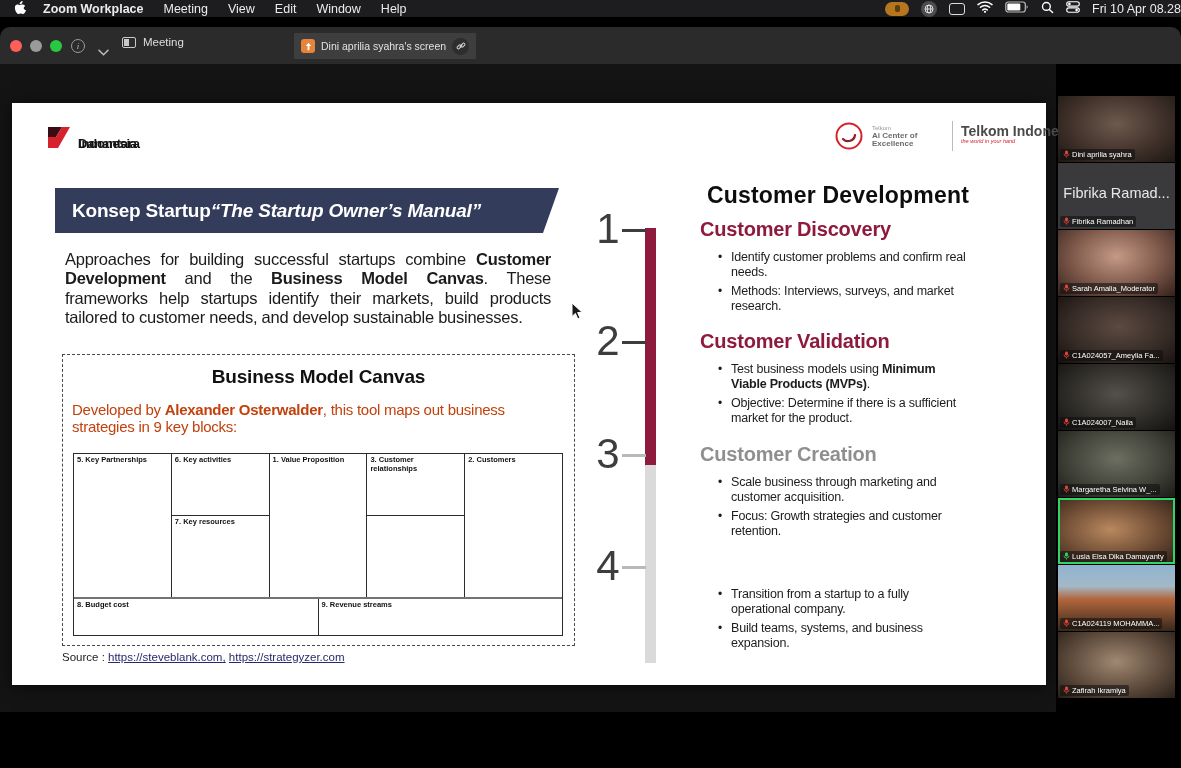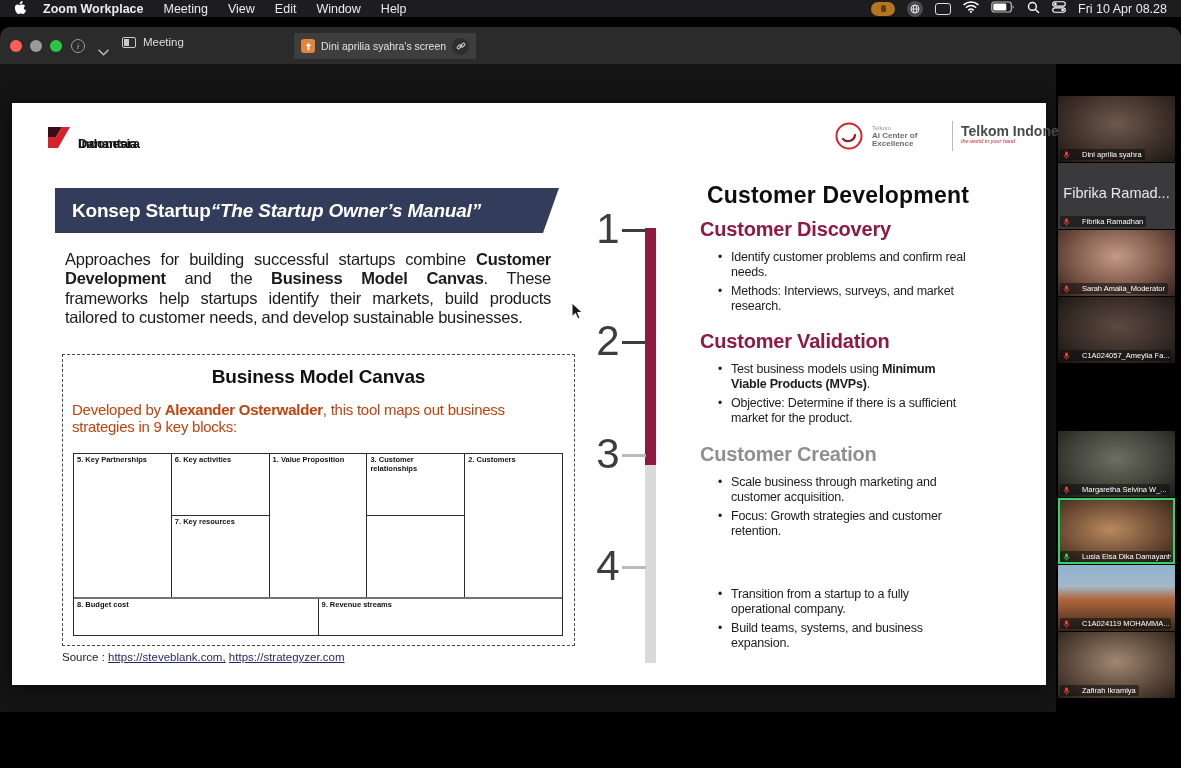--- a/index.html
+++ b/index.html
@@ -6,21 +6,21 @@
 html,body{background:#000}
 body{font-family:"Liberation Sans",sans-serif}
 #app{position:relative;width:1181px;height:768px;background:#000;overflow:hidden}
 
 
 .menubar{position:absolute;left:0;top:0;width:1181px;height:17px;background:#1d1d1f;display:flex;align-items:center;color:#ececec;font-size:12.5px;z-index:50}
 .mb-left{display:flex;align-items:center;padding-left:14px}
 .mb-apple{display:flex;margin-right:16px}
 .mb-app{font-weight:bold;margin-right:20px;white-space:nowrap}
 .mb-item{margin-right:20px;white-space:nowrap}
-.mb-right{margin-left:auto;display:flex;align-items:center;gap:12px;padding-right:14px}
+.mb-right{margin-left:auto;display:flex;align-items:center;gap:12px;}
 .rec-pill{width:24px;height:14px;border-radius:7px;background:#b5761f;display:flex;align-items:center;justify-content:center}
 .rec-pill .dotm{width:5px;height:7px;border-radius:2px;background:#5d3c0e}
 .circ-ic{width:16px;height:16px;border-radius:50%;background:#4c4c4e;display:flex;align-items:center;justify-content:center}
 .rect-ic{width:16px;height:12px;border:1.4px solid #ddd;border-radius:3px}
 .mb-clock{white-space:nowrap;font-size:12.5px}
 
 
 .titlebar{position:absolute;left:0;top:27px;width:1181px;height:37px;background:#2b2b2b;border-radius:10px 10px 0 0;z-index:40}
 .lights{position:absolute;left:10px;top:13px;display:flex;gap:8px}
 .light{width:12px;height:12px;border-radius:50%}
@@ -107,21 +107,21 @@
 .t0{background:radial-gradient(ellipse at 50% 42%,#6d5a4e 0%,#41322b 55%,#1d1712 100%)}
 .t1{background:#3a3a3c}
 .t2{background:radial-gradient(ellipse at 50% 40%,#c59a86 0%,#7c5749 55%,#33211c 100%)}
 .t3{background:radial-gradient(ellipse at 52% 45%,#5c4a41 0%,#352a25 60%,#16110e 100%)}
 .t4{background:radial-gradient(ellipse at 50% 45%,#54504a 0%,#2d2b27 60%,#131210 100%)}
 .t5{background:radial-gradient(ellipse at 50% 42%,#6e6f62 0%,#3e3f36 60%,#1b1b17 100%)}
 .t6{background:radial-gradient(ellipse at 45% 48%,#b9895f 0%,#6e4c34 55%,#2c1f16 100%)}
 .t7{background:linear-gradient(180deg,#8fb3cf 0%,#a3b9c8 32%,#b2653c 52%,#7a4a2e 74%,#37281c 100%)}
 .t8{background:radial-gradient(ellipse at 50% 45%,#a08872 0%,#5f4c3d 55%,#281f18 100%)}
 .tile.active{box-shadow:inset 0 0 0 2px #2fd566}
-.plabel{position:absolute;left:2px;bottom:2px;display:flex;align-items:center;gap:12px;background:rgba(12,12,12,.55);border-radius:2px;padding:1px 3px;font-size:7.5px;color:#fff;white-space:nowrap;max-width:111px;overflow:hidden}
+.plabel{position:absolute;left:2px;bottom:2px;display:flex;align-items:flex-start;gap:2px;background:rgba(12,12,12,.55);border-radius:2px;padding:1px 3px;font-size:7.5px;color:#fff;white-space:nowrap;max-width:111px;overflow:hidden}
 .bigname{position:absolute;left:0;top:22px;width:100%;text-align:center;font-size:14.5px;color:#e8e8e8;white-space:nowrap;overflow:hidden}
 .mic{display:flex;flex:0 0 auto}
 .mic-red{color:#e8453c}
 .mic-green{color:#2fd566}
 </style>
 </head>
 <body>
 
 <div id="app">
 
@@ -411,20 +411,32 @@
           <svg width="7" height="8" viewBox="0 0 7 8">
             <rect x="2.1" y="0.4" width="2.8" height="4.2" rx="1.4" fill="currentColor"></rect>
             <path d="M1 3.6a2.5 2.5 0 0 0 5 0" stroke="currentColor" stroke-width="0.8" fill="none"></path>
             <line x1="3.5" y1="6.2" x2="3.5" y2="7.6" stroke="currentColor" stroke-width="0.8"></line>
           </svg>
         </span>
       <span>C1A024057_Ameylia Fa...</span>
     </div>
   </div>
 
+  <div class="tile t4" style="top:364px">
+    <div class="plabel">
+      <span class="mic mic-red">
+          <svg width="7" height="8" viewBox="0 0 7 8">
+            <rect x="2.1" y="0.4" width="2.8" height="4.2" rx="1.4" fill="currentColor"></rect>
+            <path d="M1 3.6a2.5 2.5 0 0 0 5 0" stroke="currentColor" stroke-width="0.8" fill="none"></path>
+            <line x1="3.5" y1="6.2" x2="3.5" y2="7.6" stroke="currentColor" stroke-width="0.8"></line>
+          </svg>
+        </span>
+      <span>C1A024007_Naila</span>
+    </div>
+  </div>
 
   <div class="tile t5" style="top:431px">
     <div class="plabel">
       <span class="mic mic-red">
           <svg width="7" height="8" viewBox="0 0 7 8">
             <rect x="2.1" y="0.4" width="2.8" height="4.2" rx="1.4" fill="currentColor"></rect>
             <path d="M1 3.6a2.5 2.5 0 0 0 5 0" stroke="currentColor" stroke-width="0.8" fill="none"></path>
             <line x1="3.5" y1="6.2" x2="3.5" y2="7.6" stroke="currentColor" stroke-width="0.8"></line>
           </svg>
         </span>

